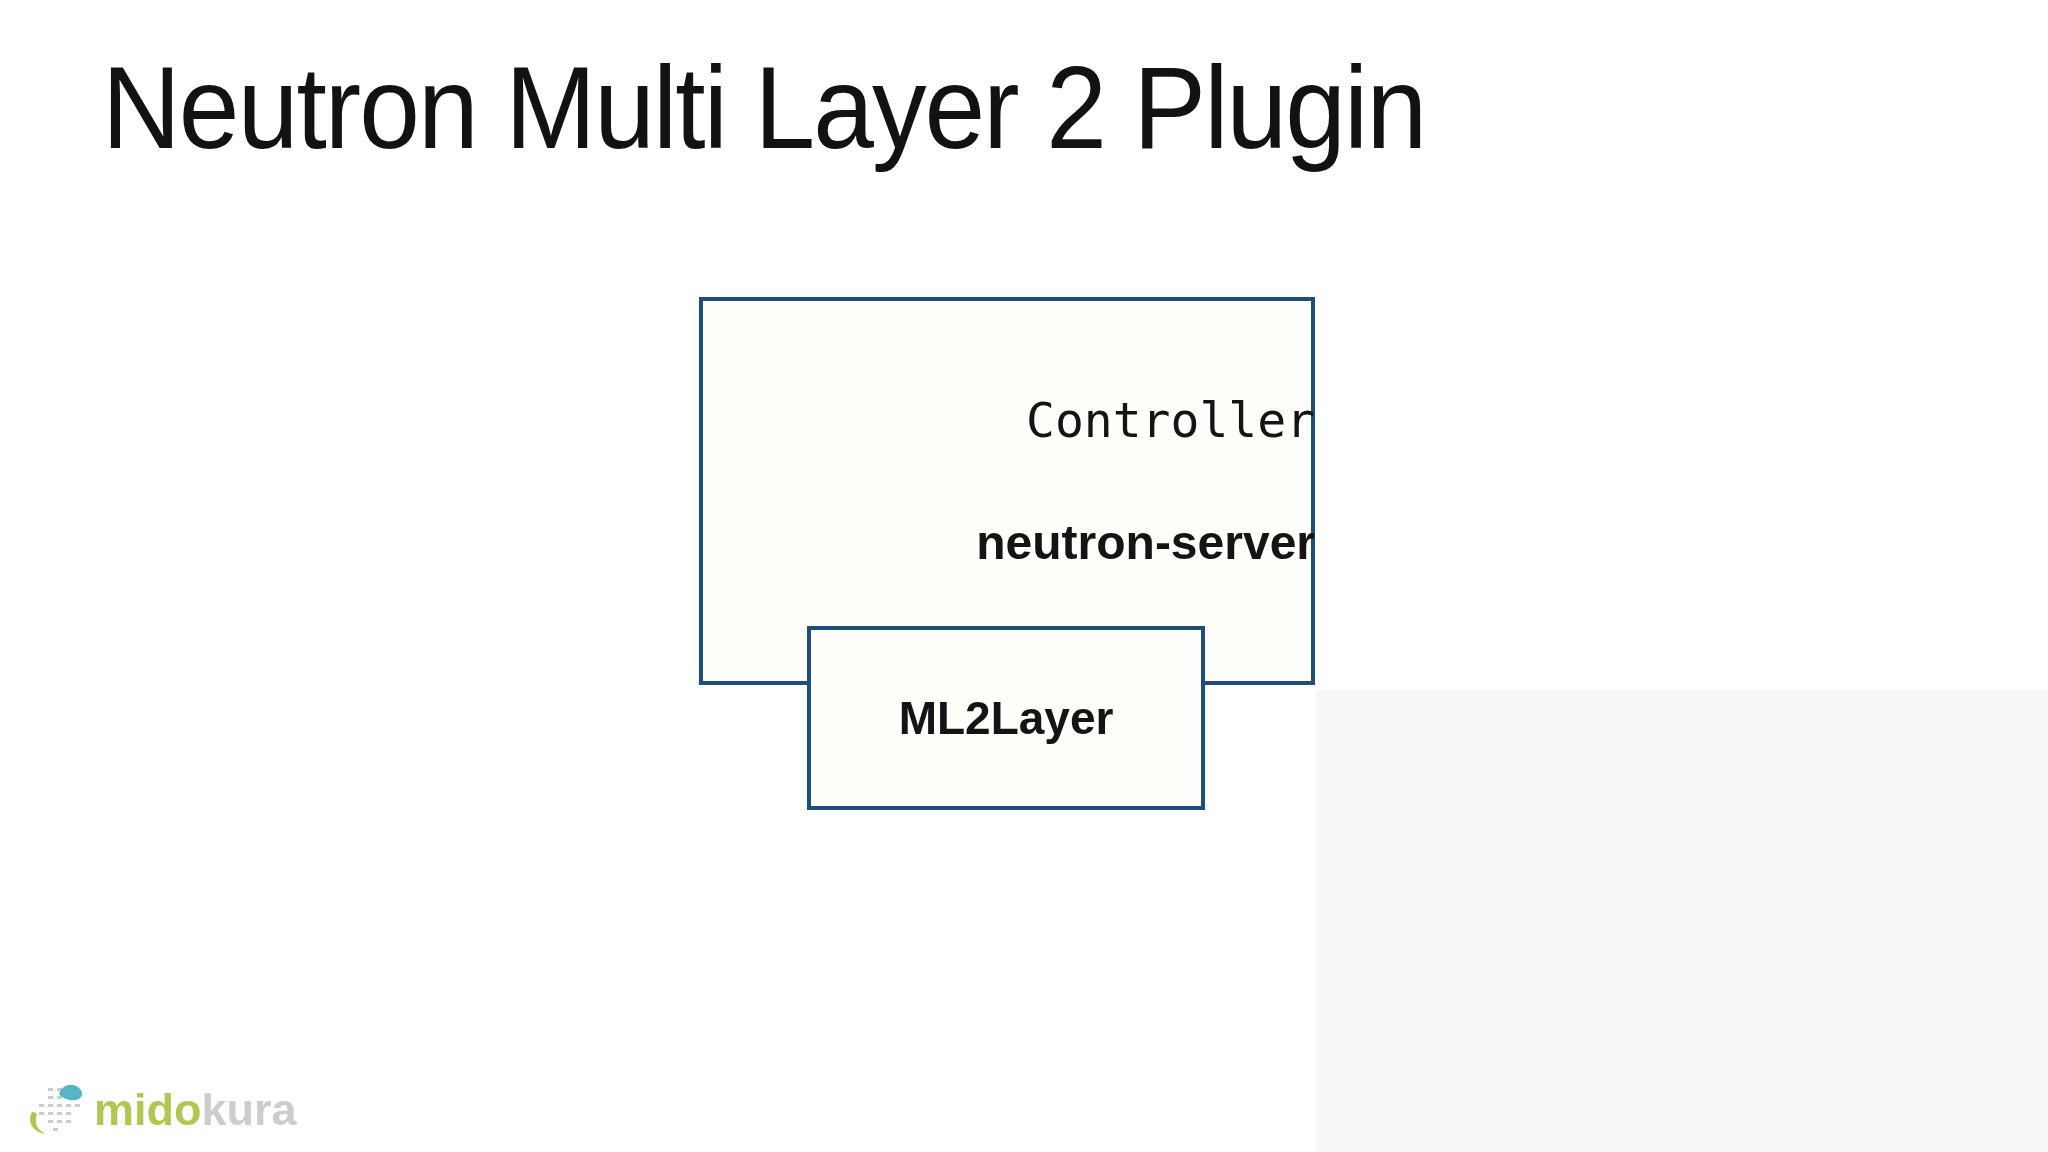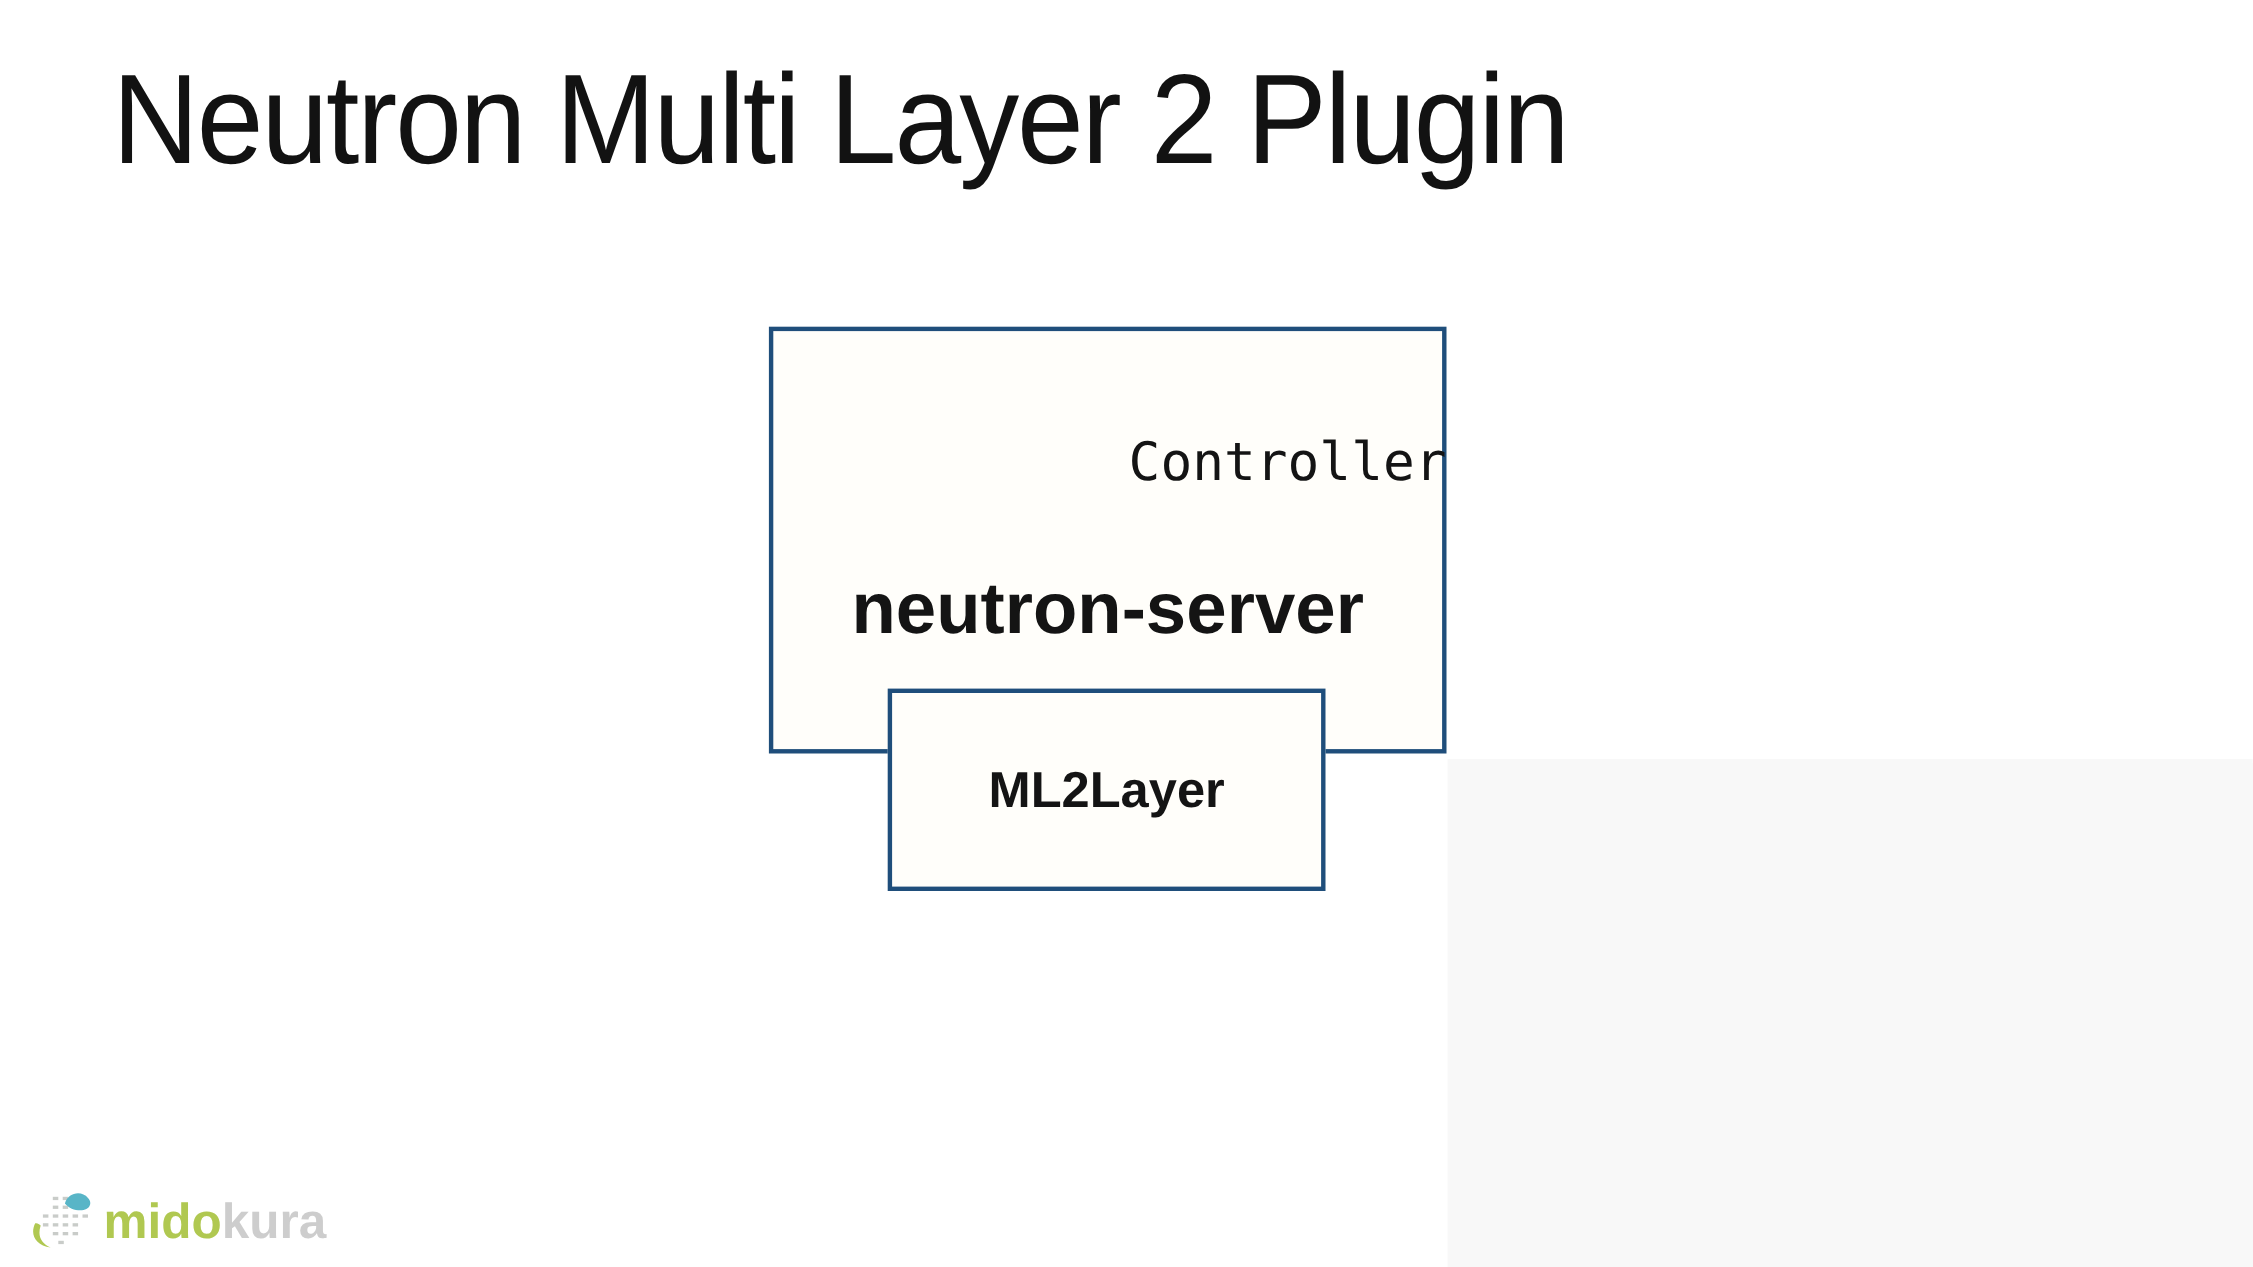--- a/index.html
+++ b/index.html
@@ -70,24 +70,24 @@
     font-family:"DejaVu Sans Mono","Liberation Mono",monospace;
     font-size:48px;
     line-height:1;
     color:var(--diagram-text);
     z-index:2;
   }
   .server-label{
     position:absolute;
     left:699px;top:519px;
     width:616px;
-    text-align:center;
+    text-align:right;
     font-family:"Liberation Sans",sans-serif;
     font-weight:700;
-    font-size:66px;
+    font-size:48px;
     line-height:1;
     letter-spacing:0px;
     color:var(--diagram-text);
     z-index:2;
   }
 
   .ml2-box{
     position:absolute;
     left:807px;top:626px;
     width:398px;height:184px;

